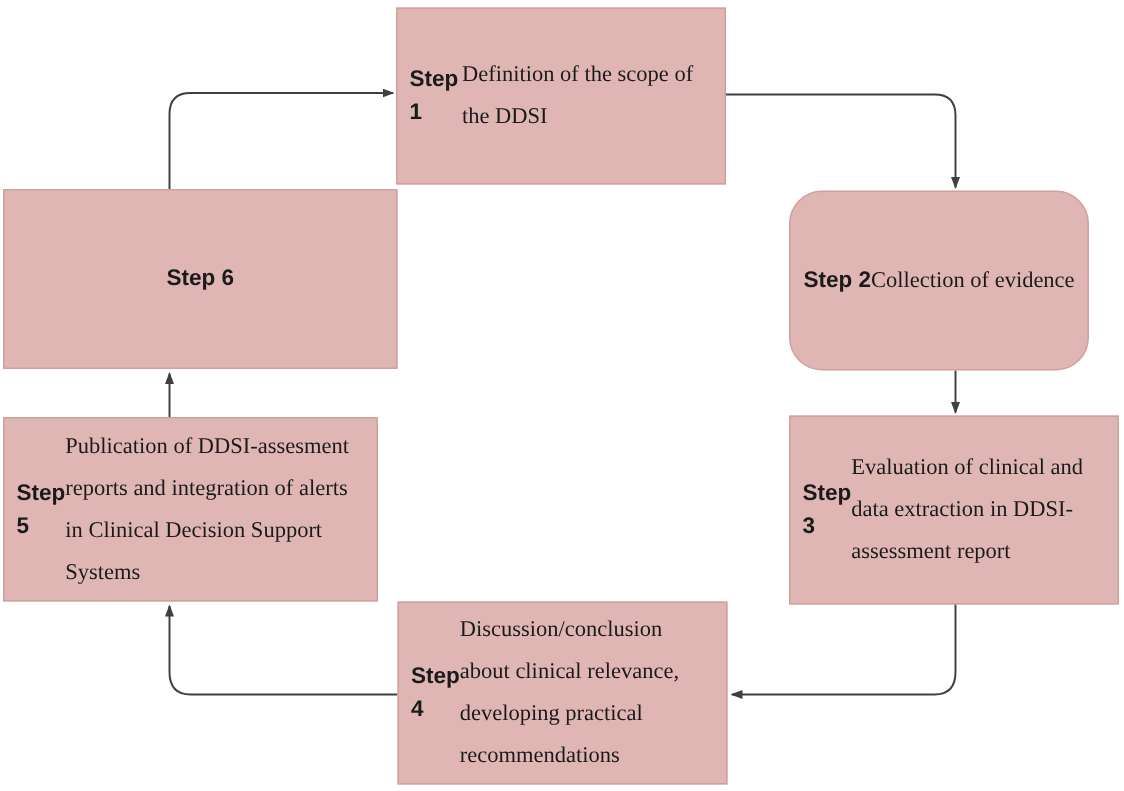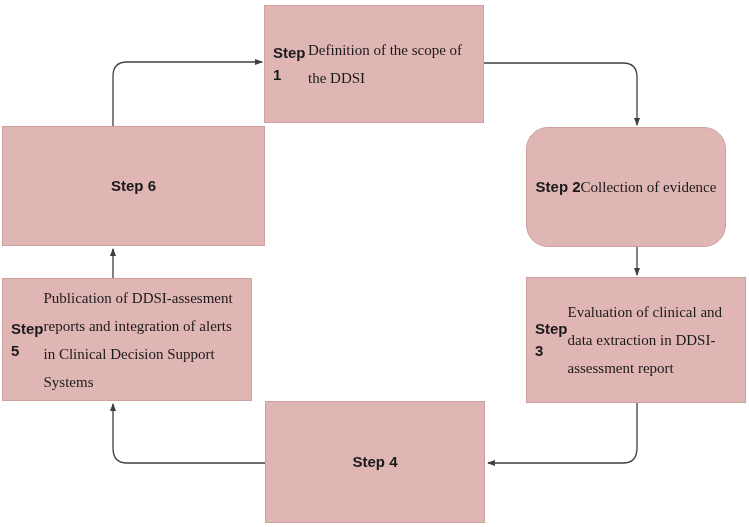--- a/index.html
+++ b/index.html
@@ -78,20 +78,21 @@
     <div class="step-text">Collection of evidence</div>
   </div>
 
   <div class="step-box" style="left:526px; top:277px; width:220px; height:126px;">
     <div class="step-title">Step 3</div>
     <div class="step-text">Evaluation of clinical and data extraction in DDSI-assessment report</div>
   </div>
 
   <div class="step-box" style="left:265px; top:401px; width:220px; height:122px;">
     <div class="step-title">Step 4</div>
+    <div class="step-text">Discussion/conclusion about clinical relevance, developing practical recommendations</div>
   </div>
 
   <div class="step-box" style="left:2px; top:278px; width:250px; height:123px;">
     <div class="step-title">Step 5</div>
     <div class="step-text">Publication of DDSI-assesment reports and integration of alerts in Clinical Decision Support Systems</div>
   </div>
 
   <div class="step-box" style="left:2px; top:126px; width:263px; height:120px;">
     <div class="step-title">Step 6</div>
   </div>

